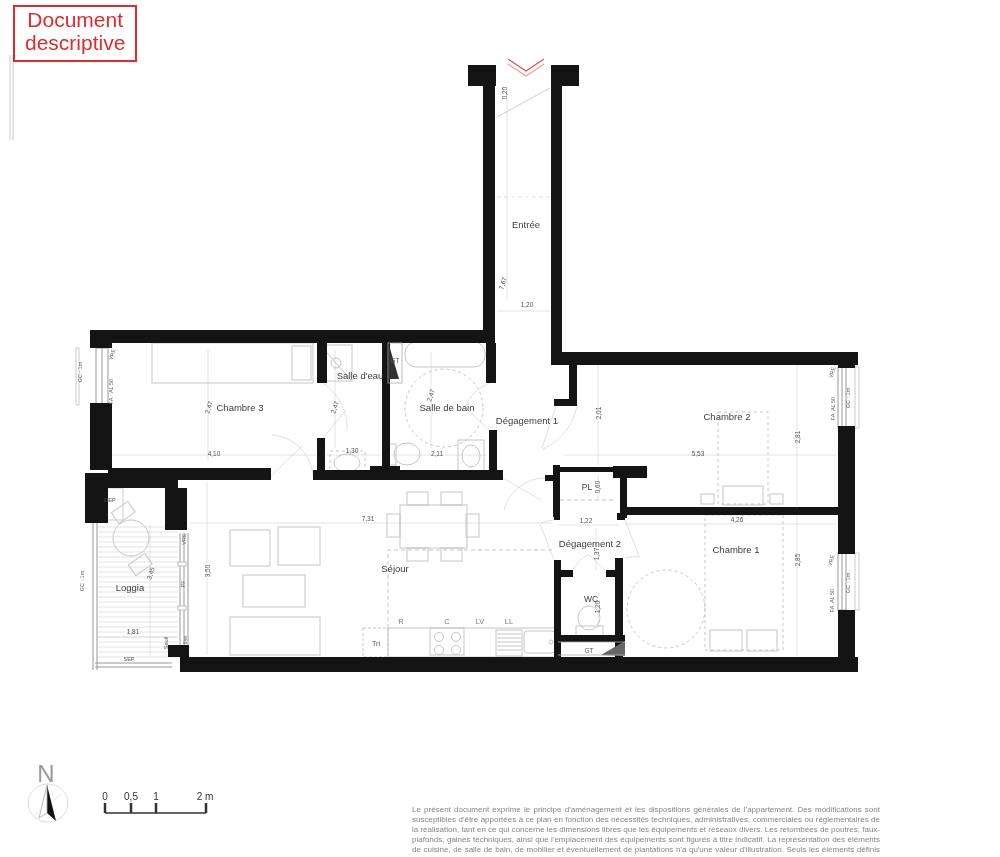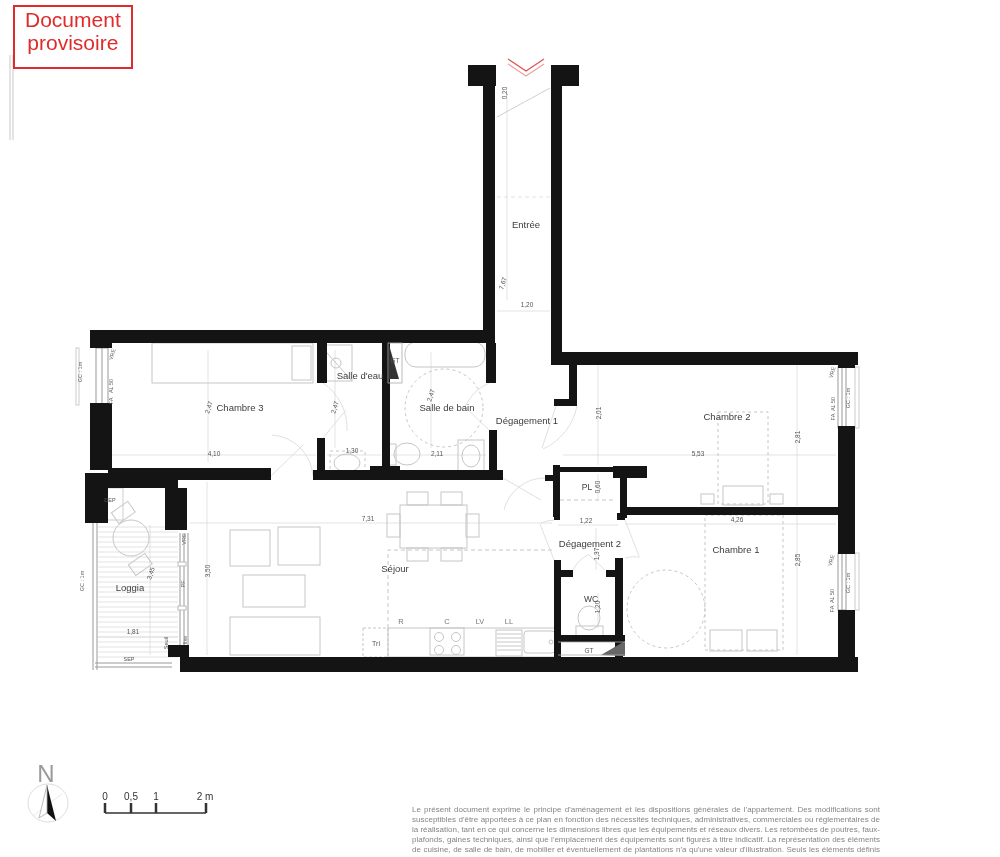--- a/index.html
+++ b/index.html
@@ -1,19 +1,19 @@
 <!DOCTYPE html>
 <html><head>
 <meta charset="utf-8">
 <style>
   html,body{margin:0;padding:0;background:#fff;}
   body{width:1000px;height:857px;position:relative;font-family:"Liberation Sans",sans-serif;overflow:hidden;}
   #plan-svg{position:absolute;left:0;top:0;}
   .stamp{position:absolute;left:13px;top:5px;border:2px solid #e02b2b;color:#e02b2b;
-         padding:1px 10px 13px 10px;text-align:center;font-size:21px;line-height:1.1;background:#fff;}
+         padding:1px 10px 6px 10px;text-align:center;font-size:21px;line-height:1.1;background:#fff;}
   .disclaimer{position:absolute;left:412px;top:805px;width:468px;font-size:8px;line-height:1.26;
          color:#858585;text-align:justify;}
   svg text{font-family:"Liberation Sans",sans-serif;}
 </style>
 </head>
 <body>
 
 <svg id="plan-svg" width="1000" height="857" viewBox="0 0 1000 857" xmlns="http://www.w3.org/2000/svg">
 
   <g stroke="#c9c9c9" stroke-width="1">
@@ -352,16 +352,16 @@
       <text x="46" y="782" font-size="24" fill="#9a9a9a" text-anchor="middle">N</text>
       <text x="105" y="800" font-size="10" fill="#333333" text-anchor="middle">0</text>
       <text x="131" y="800" font-size="10" fill="#333333" text-anchor="middle">0,5</text>
       <text x="156" y="800" font-size="10" fill="#333333" text-anchor="middle">1</text>
       <text x="205" y="800" font-size="10" fill="#333333" text-anchor="middle">2 m</text>
     </g>
 </svg>
 
 <div class="stamp">
   <div>Document</div>
-  <div>provisoire</div>
+  <div>descriptive</div>
 </div>
 
 <div class="disclaimer">Le présent document exprime le principe d'aménagement et les dispositions générales de l'appartement. Des modifications sont susceptibles d'être apportées à ce plan en fonction des nécessités techniques, administratives, commerciales ou réglementaires de la réalisation, tant en ce qui concerne les dimensions libres que les équipements et réseaux divers. Les retombées de poutres, faux-plafonds, gaines techniques, ainsi que l'emplacement des équipements sont figurés à titre indicatif. La représentation des éléments de cuisine, de salle de bain, de mobilier et éventuellement de plantations n'a qu'une valeur d'illustration. Seuls les éléments définis dans la notice descriptive de vente sont contractuels.</div>
 
 </body></html>

